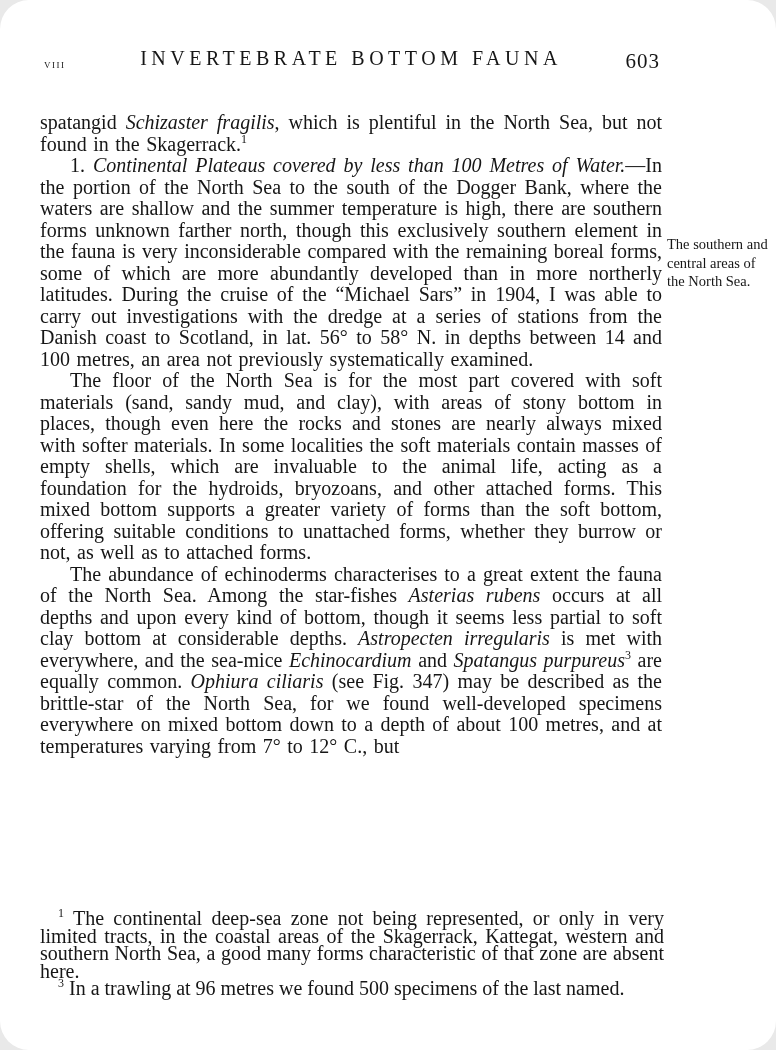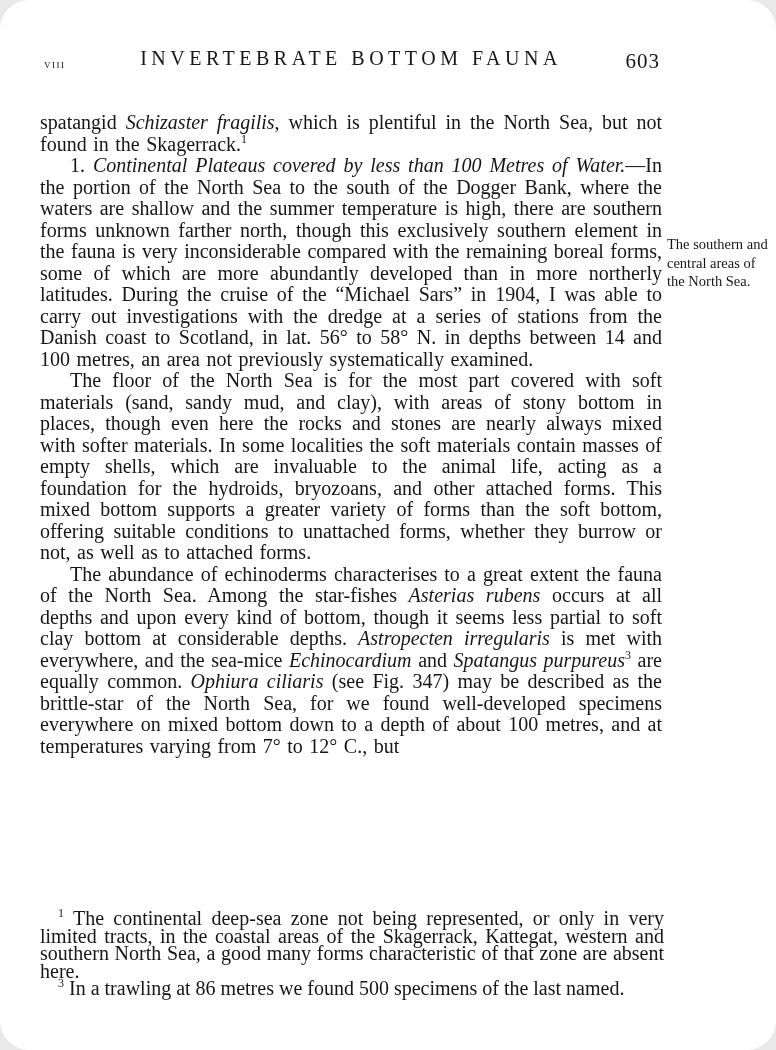--- a/index.html
+++ b/index.html
@@ -92,16 +92,16 @@
       <p><span>spatangid </span><i>Schizaster fragilis</i><span>, which is plentiful in the North Sea, but not found in the Skagerrack.</span><sup>1</sup></p>
       <p class="indent"><span>1. </span><i>Continental Plateaus covered by less than 100 Metres of Water.</i><span>—In the portion of the North Sea to the south of the Dogger Bank, where the waters are shallow and the summer temperature is high, there are southern forms unknown farther north, though this exclusively southern element in the fauna is very inconsiderable compared with the remaining boreal forms, some of which are more abundantly developed than in more northerly latitudes.  During the cruise of the “Michael Sars” in 1904, I was able to carry out investigations with the dredge at a series of stations from the Danish coast to Scotland, in lat. 56° to 58° N. in depths between 14 and 100 metres, an area not previously systematically examined.</span></p>
       <p class="indent"><span>The floor of the North Sea is for the most part covered with soft materials (sand, sandy mud, and clay), with areas of stony bottom in places, though even here the rocks and stones are nearly always mixed with softer materials.  In some localities the soft materials contain masses of empty shells, which are invaluable to the animal life, acting as a foundation for the hydroids, bryozoans, and other attached forms.  This mixed bottom supports a greater variety of forms than the soft bottom, offering suitable conditions to unattached forms, whether they burrow or not, as well as to attached forms.</span></p>
       <p class="indent"><span>The abundance of echinoderms characterises to a great extent the fauna of the North Sea.  Among the star-fishes </span><i>Asterias rubens</i><span> occurs at all depths and upon every kind of bottom, though it seems less partial to soft clay bottom at considerable depths.  </span><i>Astropecten irregularis</i><span> is met with everywhere, and the sea-mice </span><i>Echinocardium</i><span> and </span><i>Spatangus purpureus</i><sup>3</sup><span> are equally common.  </span><i>Ophiura ciliaris</i><span> (see Fig. 347) may be described as the brittle-star of the North Sea, for we found well-developed specimens everywhere on mixed bottom down to a depth of about 100 metres, and at temperatures varying from 7° to 12° C., but</span></p>
     </div>
 
   <div class="margin-note">The southern and central areas of the North Sea.</div>
 
   <div class="footnotes">
       <p><sup>1</sup><span> The continental deep-sea zone not being represented, or only in very limited tracts, in the coastal areas of the Skagerrack, Kattegat, western and southern North Sea, a good many forms characteristic of that zone are absent here.</span></p>
-      <p><sup>3</sup><span> In a trawling at 86 metres we found 500 specimens of the last named.</span></p>
+      <p><sup>3</sup><span> In a trawling at 96 metres we found 500 specimens of the last named.</span></p>
     </div>
 
 </div>
 
 </body></html>

